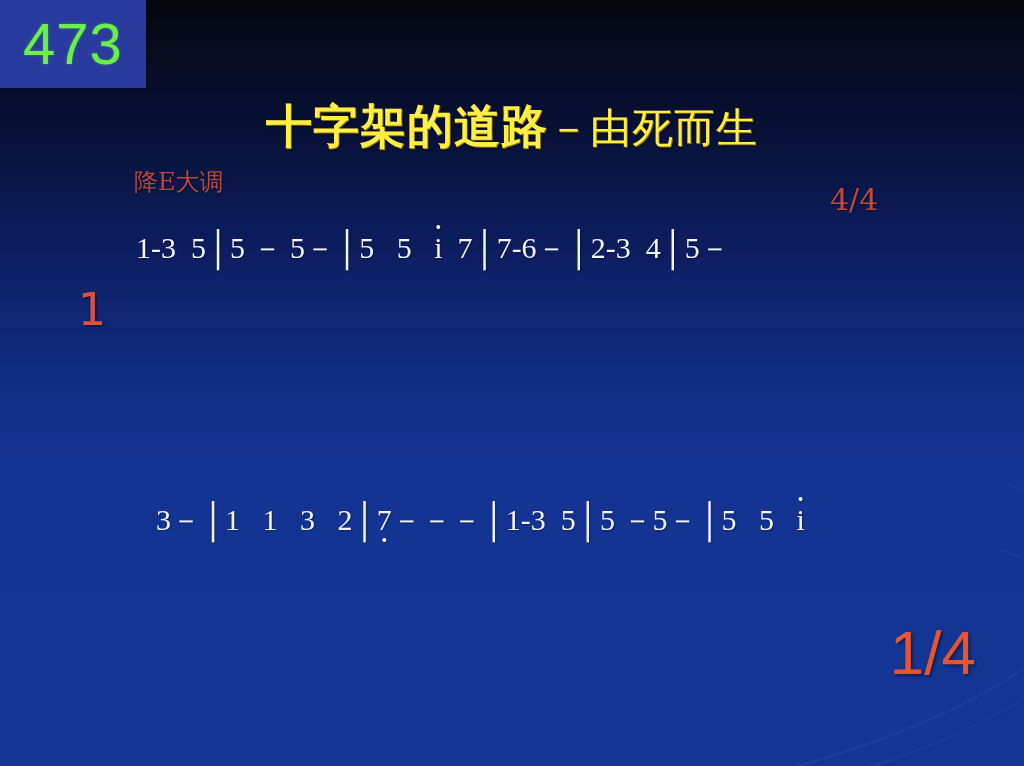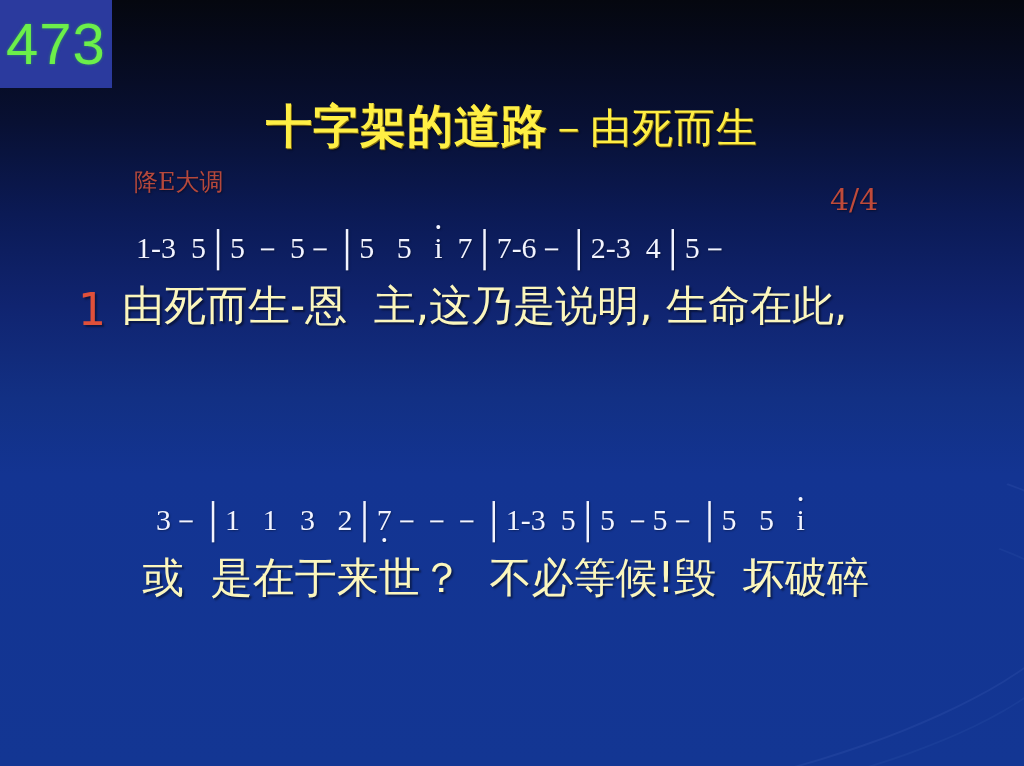--- a/index.html
+++ b/index.html
@@ -41,21 +41,21 @@
   }
   .swoosh.s1 { left: 120px; top: 470px; width: 980px; height: 330px; transform: rotate(-9deg); }
   .swoosh.s2 { left: 60px; top: 520px; width: 1020px; height: 300px; transform: rotate(-6deg); border-color: rgba(120,150,220,0.07); border-left-color: transparent; border-top-color: transparent;}
   .swoosh.s3 { left: 420px; top: 600px; width: 760px; height: 260px; transform: rotate(-12deg); border-color: rgba(130,160,230,0.08); border-left-color: transparent; border-top-color: transparent;}
 
   
   #hymn-number-box {
     position: absolute;
     left: 0;
     top: 0;
-    width: 112px;
+    width: 146px;
     height: 88px;
     background: #2b3a9e;
     display: flex;
     align-items: center;
     justify-content: center;
   }
   #hymn-number {
     font-family: "Liberation Sans", sans-serif;
     font-size: 58px;
     line-height: 1;
@@ -208,29 +208,28 @@
 
   <div id="key-signature">降E大调</div>
 
   <div id="time-signature">4/4</div>
 
   <div id="music-body">
 
     <div class="staff-block" style="height:136px;">
       <div class="verse-num" id="verse-number-1">1</div>
       <div class="notation" id="notation-line-1">1-3  5<span class="bar">│</span>5 － 5－<span class="bar">│</span>5   5   <span class="note">i<span class="oct-hi">•</span></span>  7<span class="bar">│</span>7-6－<span class="bar">│</span>2-3  4<span class="bar">│</span>5－</div>
-      <div class="lyrics" id="lyrics-line-1">由死而生-恩  主,这乃是说明, 生命在此,</div>
     </div>
 
     <div class="staff-block" style="height:136px;margin-left:20px;">
       <div class="notation" id="notation-line-2">3－<span class="bar">│</span>1   1   3   2<span class="bar">│</span><span class="note">7<span class="oct-lo">•</span></span>－－－<span class="bar">│</span>1-3  5<span class="bar">│</span>5 －5－<span class="bar">│</span>5   5   <span class="note">i<span class="oct-hi">•</span></span></div>
-      <div class="lyrics" id="lyrics-line-2">或  是在于来世？  不必等候!毁  坏破碎</div>
     </div>
 
     <div class="staff-block" style="height:136px;">
       
       
     </div>
 
   </div>
 
+  <div id="page-counter">1/4</div>
 
 </div>
 
 </body></html>

